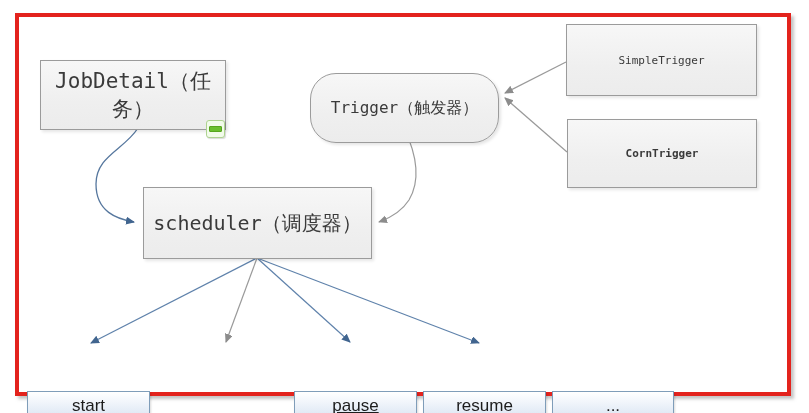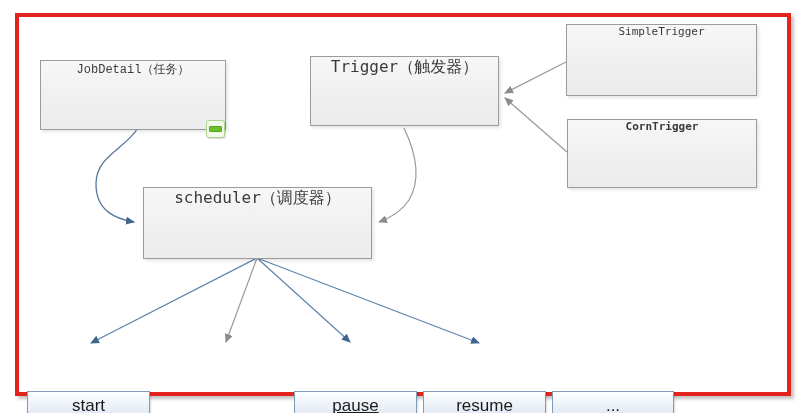--- a/index.html
+++ b/index.html
@@ -7,31 +7,31 @@
     position:relative;width:809px;height:413px;background:#ffffff;overflow:hidden;
     font-family:"DejaVu Sans Mono","Liberation Mono",monospace;
   }
   #frame{
     position:absolute;left:15px;top:13px;width:768px;height:375px;
     border:4px solid #e3231d;background:#ffffff;
     box-shadow:3px 3px 3px rgba(150,150,150,0.55);
   }
   #connectors{position:absolute;left:0;top:0;width:809px;height:413px;pointer-events:none;}
   .node{
-    position:absolute;display:flex;justify-content:center;
+    position:absolute;display:flex;align-items:center;justify-content:center;
     border:1px solid #9b9b9b;
     background:linear-gradient(180deg,#f7f7f7 0%,#efefef 60%,#ececec 100%);
     box-shadow:2px 2px 3px rgba(0,0,0,0.10);
     color:#3a3a3a;text-align:center;
   }
-  #node-jobdetail{left:40px;top:60px;width:184px;height:68px;font-size:12px;font-family:Liberation Mono, monospace;}
-  #node-trigger{left:310px;top:56px;width:187px;height:68px;font-size:16px;}
+  #node-jobdetail{left:40px;top:60px;width:184px;height:68px;font-size:21px;}
+  #node-trigger{left:310px;top:73px;width:187px;height:68px;font-size:16px;border-radius:26px;}
   #node-simpletrigger{left:566px;top:24px;width:189px;height:70px;font-size:11px;}
   #node-corntrigger{left:567px;top:119px;width:188px;height:67px;font-size:11px;font-weight:bold;}
-  #node-scheduler{left:143px;top:187px;width:227px;height:70px;font-size:16px;}
+  #node-scheduler{left:143px;top:187px;width:227px;height:70px;font-size:20px;}
   #collapse-badge{
     position:absolute;left:206px;top:120px;width:17px;height:16px;
     background:#f2fbea;border:1px solid #aed390;border-radius:3px;
     display:flex;align-items:center;justify-content:center;
     box-shadow:1px 1px 1px rgba(0,0,0,0.15);
   }
   #collapse-badge .bar{width:11px;height:4px;background:#6abf2e;border:1px solid #57a51f;border-radius:1px;}
   .action{
     position:absolute;top:347px;height:27px;width:121px;
     display:flex;align-items:center;justify-content:center;

